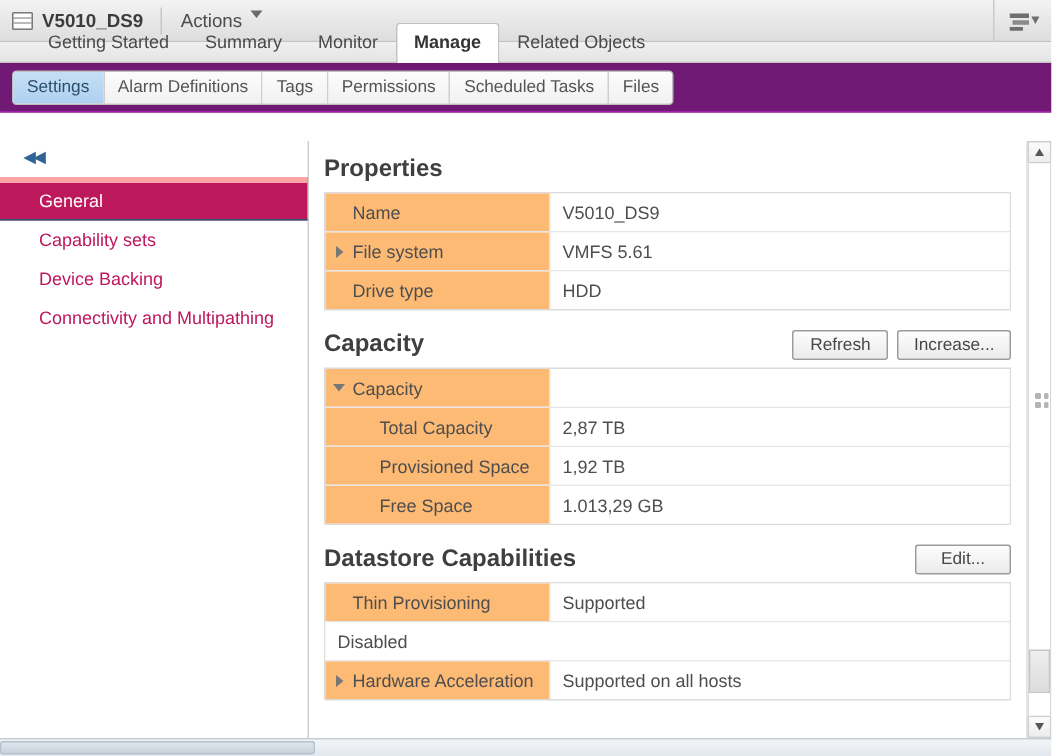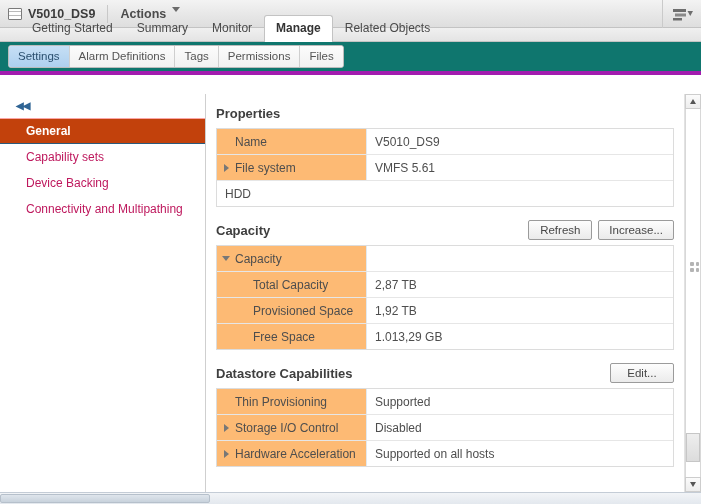--- a/index.html
+++ b/index.html
@@ -57,21 +57,20 @@
     background: #c8c8c8;
     margin-right: 12px;
   }
   .actions-menu {
     display: flex;
     align-items: flex-start;
     gap: 6px;
     font-size: 12.5px;
     color: #4c4c4c;
     cursor: default;
-    font-weight: bold;
   }
   .caret-down {
     width: 0; height: 0;
     border-left: 4px solid transparent;
     border-right: 4px solid transparent;
     border-top: 5px solid #6b6b6b;
   }
   .hdr-right {
     position: absolute;
     right: 0;
@@ -113,22 +112,22 @@
     border-top-left-radius: 3px;
     border-top-right-radius: 3px;
     font-weight: bold;
     color: #343434;
     z-index: 2;
   }
 
   
   .secondary-bar {
     height: 33px;
-    background: #0f766e;
-    border-bottom: 4px solid #a21caf;
+    background: #701a75;
+    border-bottom: 1px solid #a21caf;
     display: flex;
     align-items: center;
     padding: 0 8px;
     box-sizing: border-box;
   }
   .stab-group {
     display: flex;
     border: 1px solid #bcbcbc;
     border-radius: 3px;
     overflow: hidden;
@@ -188,24 +187,24 @@
   }
   .nav-list { display: flex; flex-direction: column; }
   .nav-item {
     padding: 5px 10px 5px 26px;
     font-size: 12px;
     color: #be185d;
     line-height: 16px;
     cursor: default;
   }
   .nav-item.selected {
-    background: #c2410c;
+    background: #be185d;
     color: #ffffff;
-    font-weight: bold;
-    border-top: 1px solid #fca5a5;
+    font-weight: normal;
+    border-top: 4px solid #fca5a5;
     border-bottom: 1px solid #2a5a7c;
     padding-top: 4px;
     padding-bottom: 4px;
   }
 
   
   .content-wrap {
     flex: 1;
     position: relative;
     overflow: hidden;
@@ -221,21 +220,21 @@
 
   .section { margin-bottom: 10px; }
   .section-head {
     display: flex;
     align-items: center;
     justify-content: space-between;
     height: 26px;
     padding-bottom: 2px;
   }
   .section-title {
-    font-size: 13px;
+    font-size: 16px;
     font-weight: bold;
     color: #3f3f3f;
   }
   .section-actions { display: flex; gap: 6px; justify-content: center; }
 
   .btn {
     min-width: 64px;
     height: 20px;
     padding: 0 10px;
     font-size: 11.5px;
@@ -421,20 +420,21 @@
   <div class="ptab active">Manage</div>
   <div class="ptab">Related Objects</div>
 </div>
 
 <div class="secondary-bar">
   <div class="stab-group">
     <div class="stab active">Settings</div>
     <div class="stab">Alarm Definitions</div>
     <div class="stab">Tags</div>
     <div class="stab">Permissions</div>
+    <div class="stab">Scheduled Tasks</div>
     <div class="stab">Files</div>
   </div>
 </div>
 
 <div class="body-split">
 
   <div class="leftnav">
     <div class="collapse-row">
       <span class="dbl-chevron">◀◀</span>
     </div>
@@ -465,20 +465,24 @@
           <div class="grid-row">
             <div class="cell-key">
               <span class="twisty-slot">
                   <i class="tw-right"></i>
                 </span>
               <span class="key-text">File system</span>
             </div>
             <div class="cell-val">VMFS 5.61</div>
           </div>
           <div class="grid-row">
+            <div class="cell-key">
+              <span class="twisty-slot"></span>
+              <span class="key-text">Drive type</span>
+            </div>
             <div class="cell-val">HDD</div>
           </div>
         </div>
       </div>
 
       <div class="section">
         <div class="section-head">
           <span class="section-title">Capacity</span>
           <span class="section-actions">
             <span class="btn">Refresh</span>
@@ -528,26 +532,20 @@
         </div>
         <div class="grid">
           <div class="grid-row">
             <div class="cell-key">
               <span class="twisty-slot"></span>
               <span class="key-text">Thin Provisioning</span>
             </div>
             <div class="cell-val">Supported</div>
           </div>
           <div class="grid-row">
-            <div class="cell-key">
-              <span class="twisty-slot">
-                  <i class="tw-right"></i>
-                </span>
-              <span class="key-text">Storage I/O Control</span>
-            </div>
             <div class="cell-val">Disabled</div>
           </div>
           <div class="grid-row">
             <div class="cell-key">
               <span class="twisty-slot">
                   <i class="tw-right"></i>
                 </span>
               <span class="key-text">Hardware Acceleration</span>
             </div>
             <div class="cell-val">Supported on all hosts</div>

